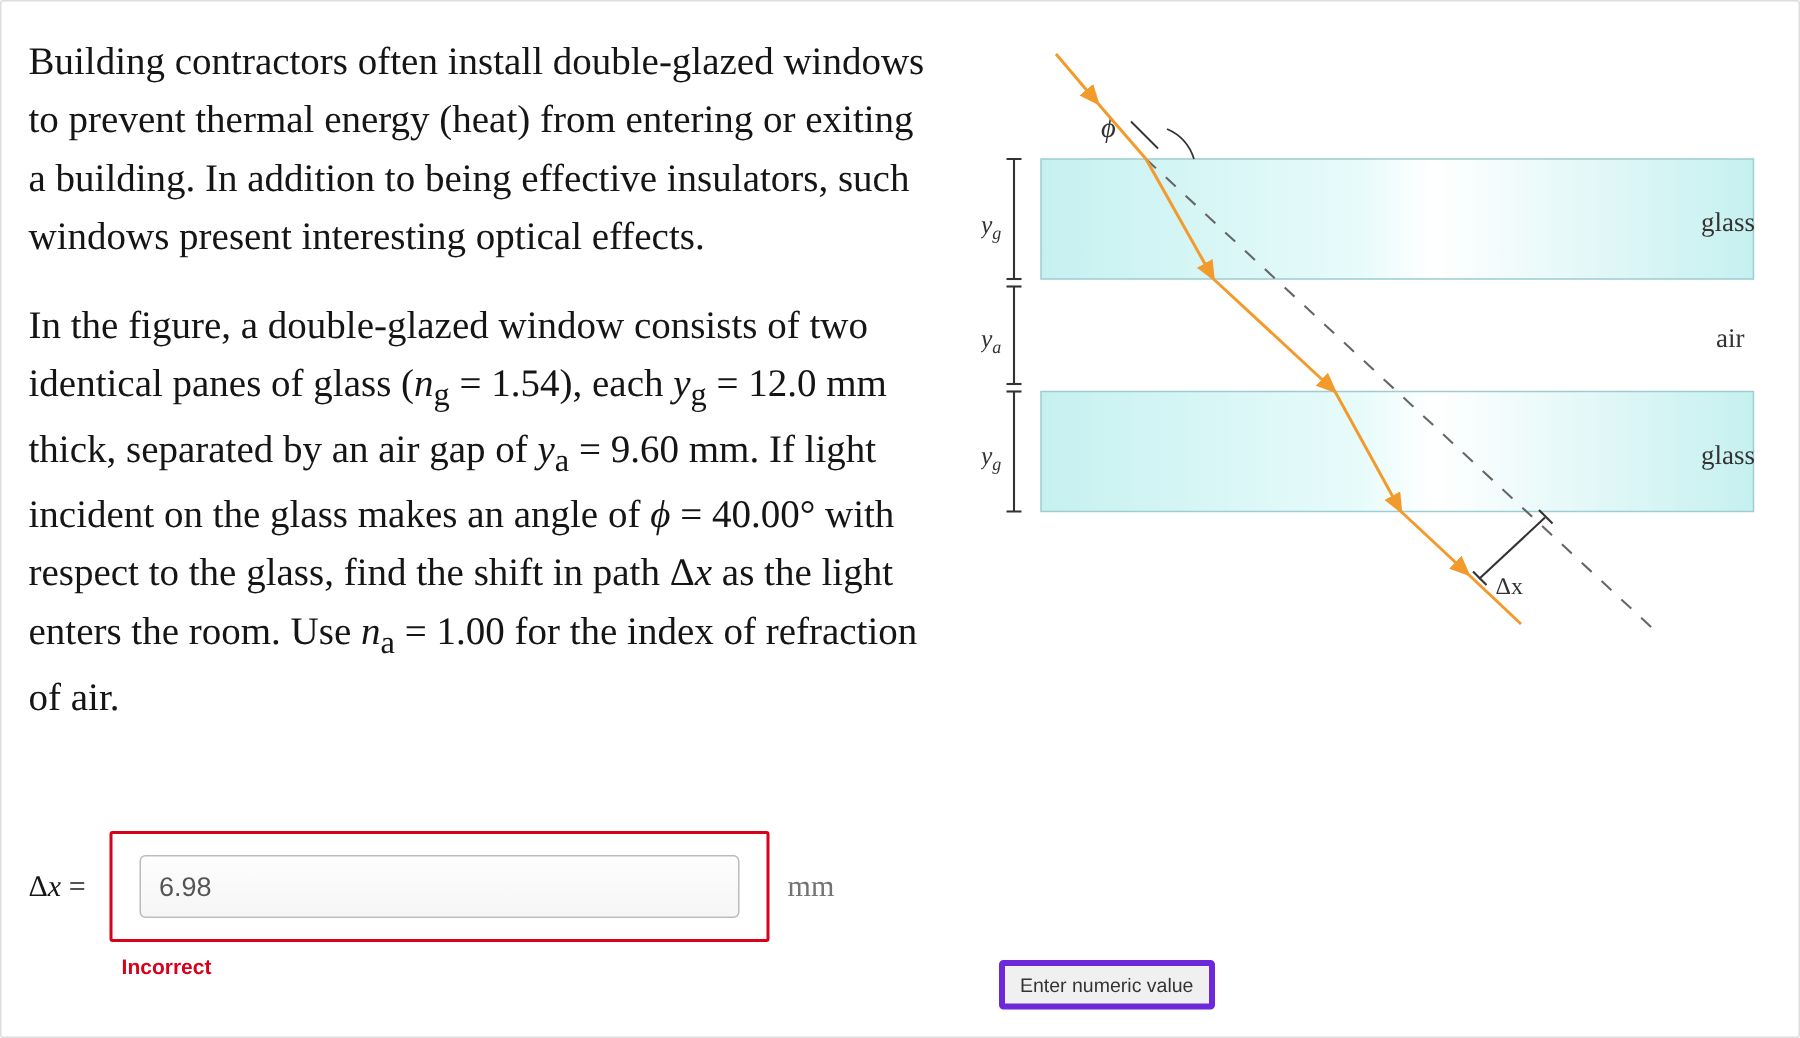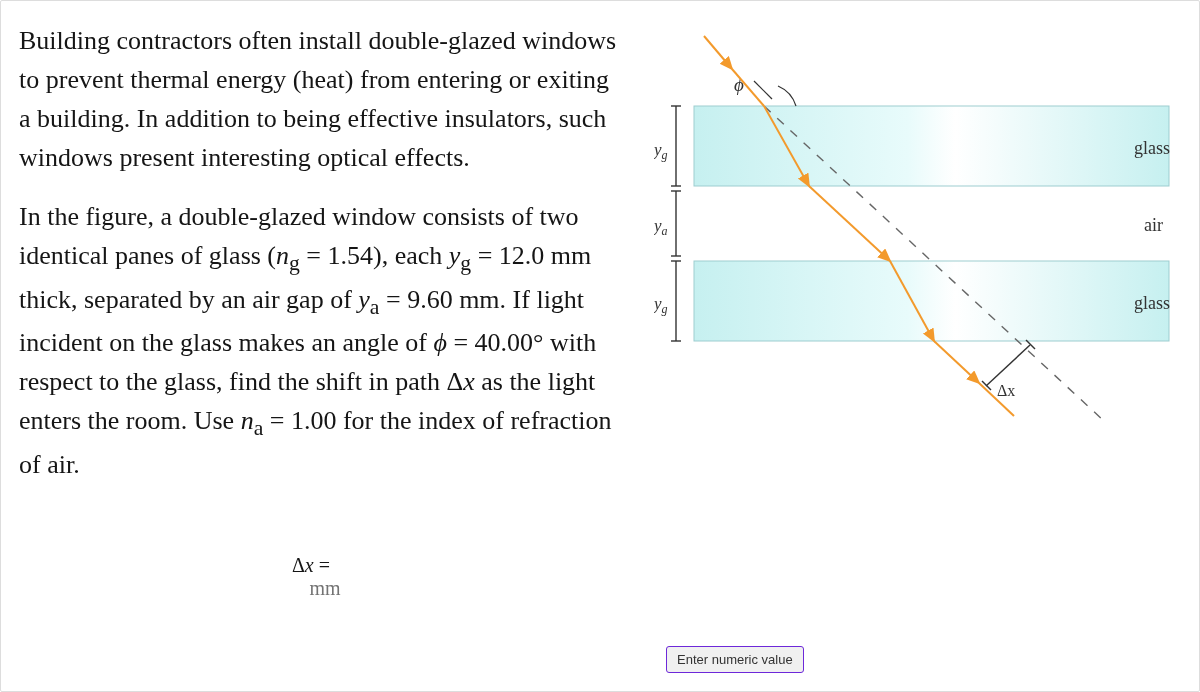--- a/index.html
+++ b/index.html
@@ -32,21 +32,20 @@
       line-height: 1.5;
       color: #151515;
       margin-bottom: 20px;
     }
     .para2 { margin-top: 16px; }
     .answer-block {
       margin-top: 70px;
       display: flex;
       align-items: center;
       position: relative;
-      flex-direction: column;
     }
     .answer-label {
       font-size: 20px;
       color: #151515;
       margin-right: 16px;
       font-style: normal;
     }
     .answer-frame {
       border: 2px solid #d9001b;
       border-radius: 2px;
@@ -77,21 +76,21 @@
       left: 6px;
       color: #d9001b;
       font-family: Arial, sans-serif;
       font-size: 14px;
       font-weight: bold;
     }
     .enter-numeric {
       position: absolute;
       bottom: 18px;
       left: 665px;
-      border: 1px solid #6d28d9;
+      border: 4px solid #6d28d9;
       background: #f0f0f0;
       font-family: Arial, sans-serif;
       font-size: 13px;
       color: #333;
       padding: 5px 10px;
       border-radius: 3px;
     }
     .diagram {
       position: absolute;
       top: 10px;
@@ -118,20 +117,24 @@
     <p class="problem-text">Building contractors often install double-glazed windows to prevent thermal energy (heat) from entering or exiting a building. In addition to being effective insulators, such windows present interesting optical effects.</p>
 
     <p class="problem-text para2">
       <span>In the figure, a double-glazed window consists of two identical panes of glass (</span><span class="i">n</span><sub>g</sub><span> = 1.54), each </span><span class="i">y</span><sub>g</sub><span> = 12.0 mm thick, separated by an air gap of </span><span class="i">y</span><sub>a</sub><span> = 9.60 mm. If light incident on the glass makes an angle of </span><span class="i">ϕ</span><span> = 40.00° with respect to the glass, find the shift in path Δ</span><span class="i">x</span><span> as the light enters the room. Use </span><span class="i">n</span><sub>a</sub><span> = 1.00 for the index of refraction of air.</span>
     </p>
 
     <div class="answer-block">
       <span class="answer-label">
         <span>Δ</span><span class="i">x</span><span> =</span>
       </span>
+      <div class="answer-frame">
+        <input class="answer-input" type="text" value="6.98" style="">
+        <span class="feedback">Incorrect</span>
+      </div>
       <span class="unit">mm</span>
     </div>
   </div>
 
   <div class="right-col">
     <svg class="diagram" viewBox="0 0 530 420">
       <defs>
         <linearGradient id="glassg" x1="0" y1="0" x2="1" y2="0">
           <stop offset="0%" stop-color="#c6f0f0"></stop>
           <stop offset="45%" stop-color="#e8fbfb"></stop>

